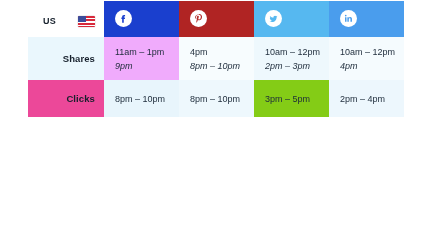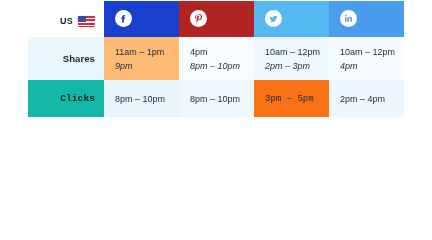--- a/index.html
+++ b/index.html
@@ -47,21 +47,21 @@
   th.head-label {
     background: #ffffff;
     text-align: right;
     vertical-align: middle;
     padding-right: 9px;
     box-sizing: border-box;
   }
   .region {
     display: inline-flex;
     align-items: center;
-    gap: 5px;
+    gap: 22px;
     font-size: 9px;
     font-weight: bold;
     color: #16202c;
     letter-spacing: .2px;
   }
   .flag {
     display: inline-block;
     width: 17px;
     height: 11px;
     position: relative;
@@ -139,30 +139,30 @@
     font-size: 9px;
     color: #1d2b3a;
     line-height: 14px;
     box-sizing: border-box;
   }
   td.cell .t + .t { display: block; font-style: italic; }
   td.cell .t { display: block; white-space: nowrap; }
 
   
   .band-a td.row-label { background: #eaf7fd; }
-  .band-b td.row-label { background: #14b8a6; font-family: Liberation Mono, monospace; }
-
-  .band-a td.cell.col-0 { background: #fdba74; }
+  .band-b td.row-label { background: #ec4899; }
+
+  .band-a td.cell.col-0 { background: #f0abfc; }
   .band-a td.cell.col-1 { background: #f7fcfe; }
   .band-a td.cell.col-2 { background: #eef8fd; }
   .band-a td.cell.col-3 { background: #f5fbfe; }
 
   .band-b td.cell.col-0 { background: #e8f5fc; }
   .band-b td.cell.col-1 { background: #eef8fd; }
-  .band-b td.cell.col-2 { background: #f97316; font-family: Liberation Mono, monospace; }
+  .band-b td.cell.col-2 { background: #84cc16; }
   .band-b td.cell.col-3 { background: #edf7fd; }
 </style>
 </head>
 <body>
 
 <div class="wrap">
 
   <table class="table">
     <colgroup>
       <col class="c-label">

